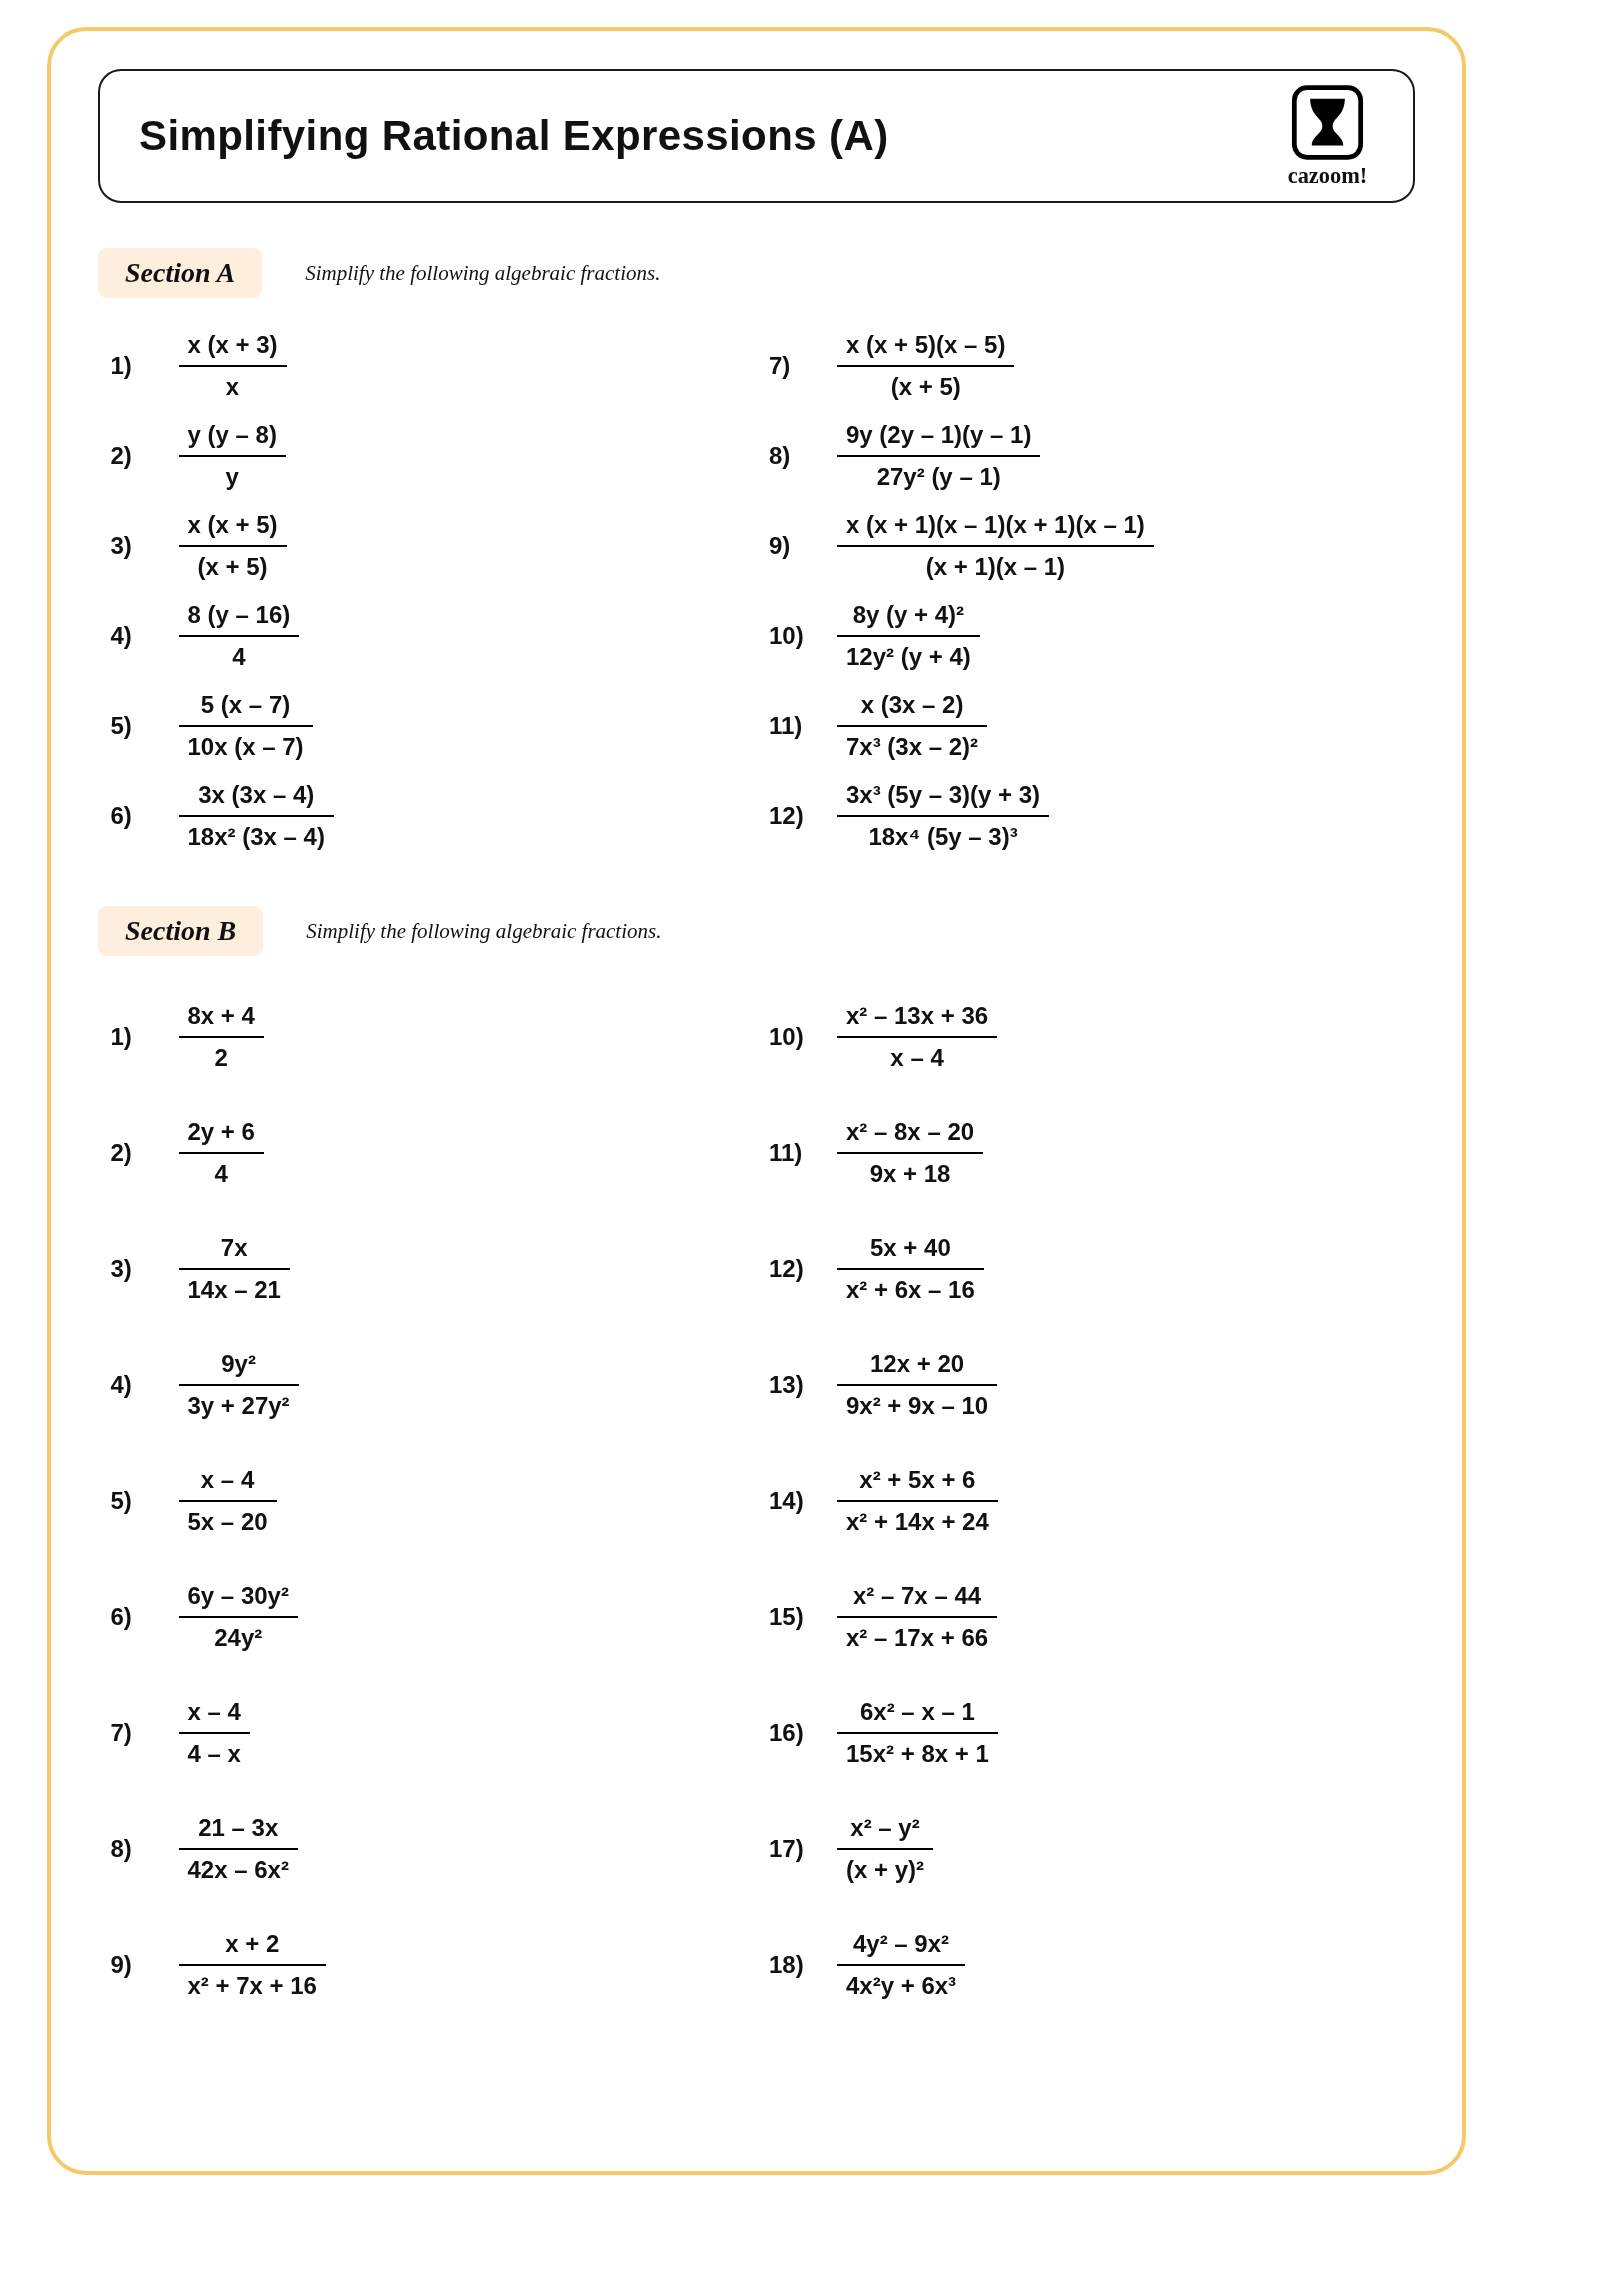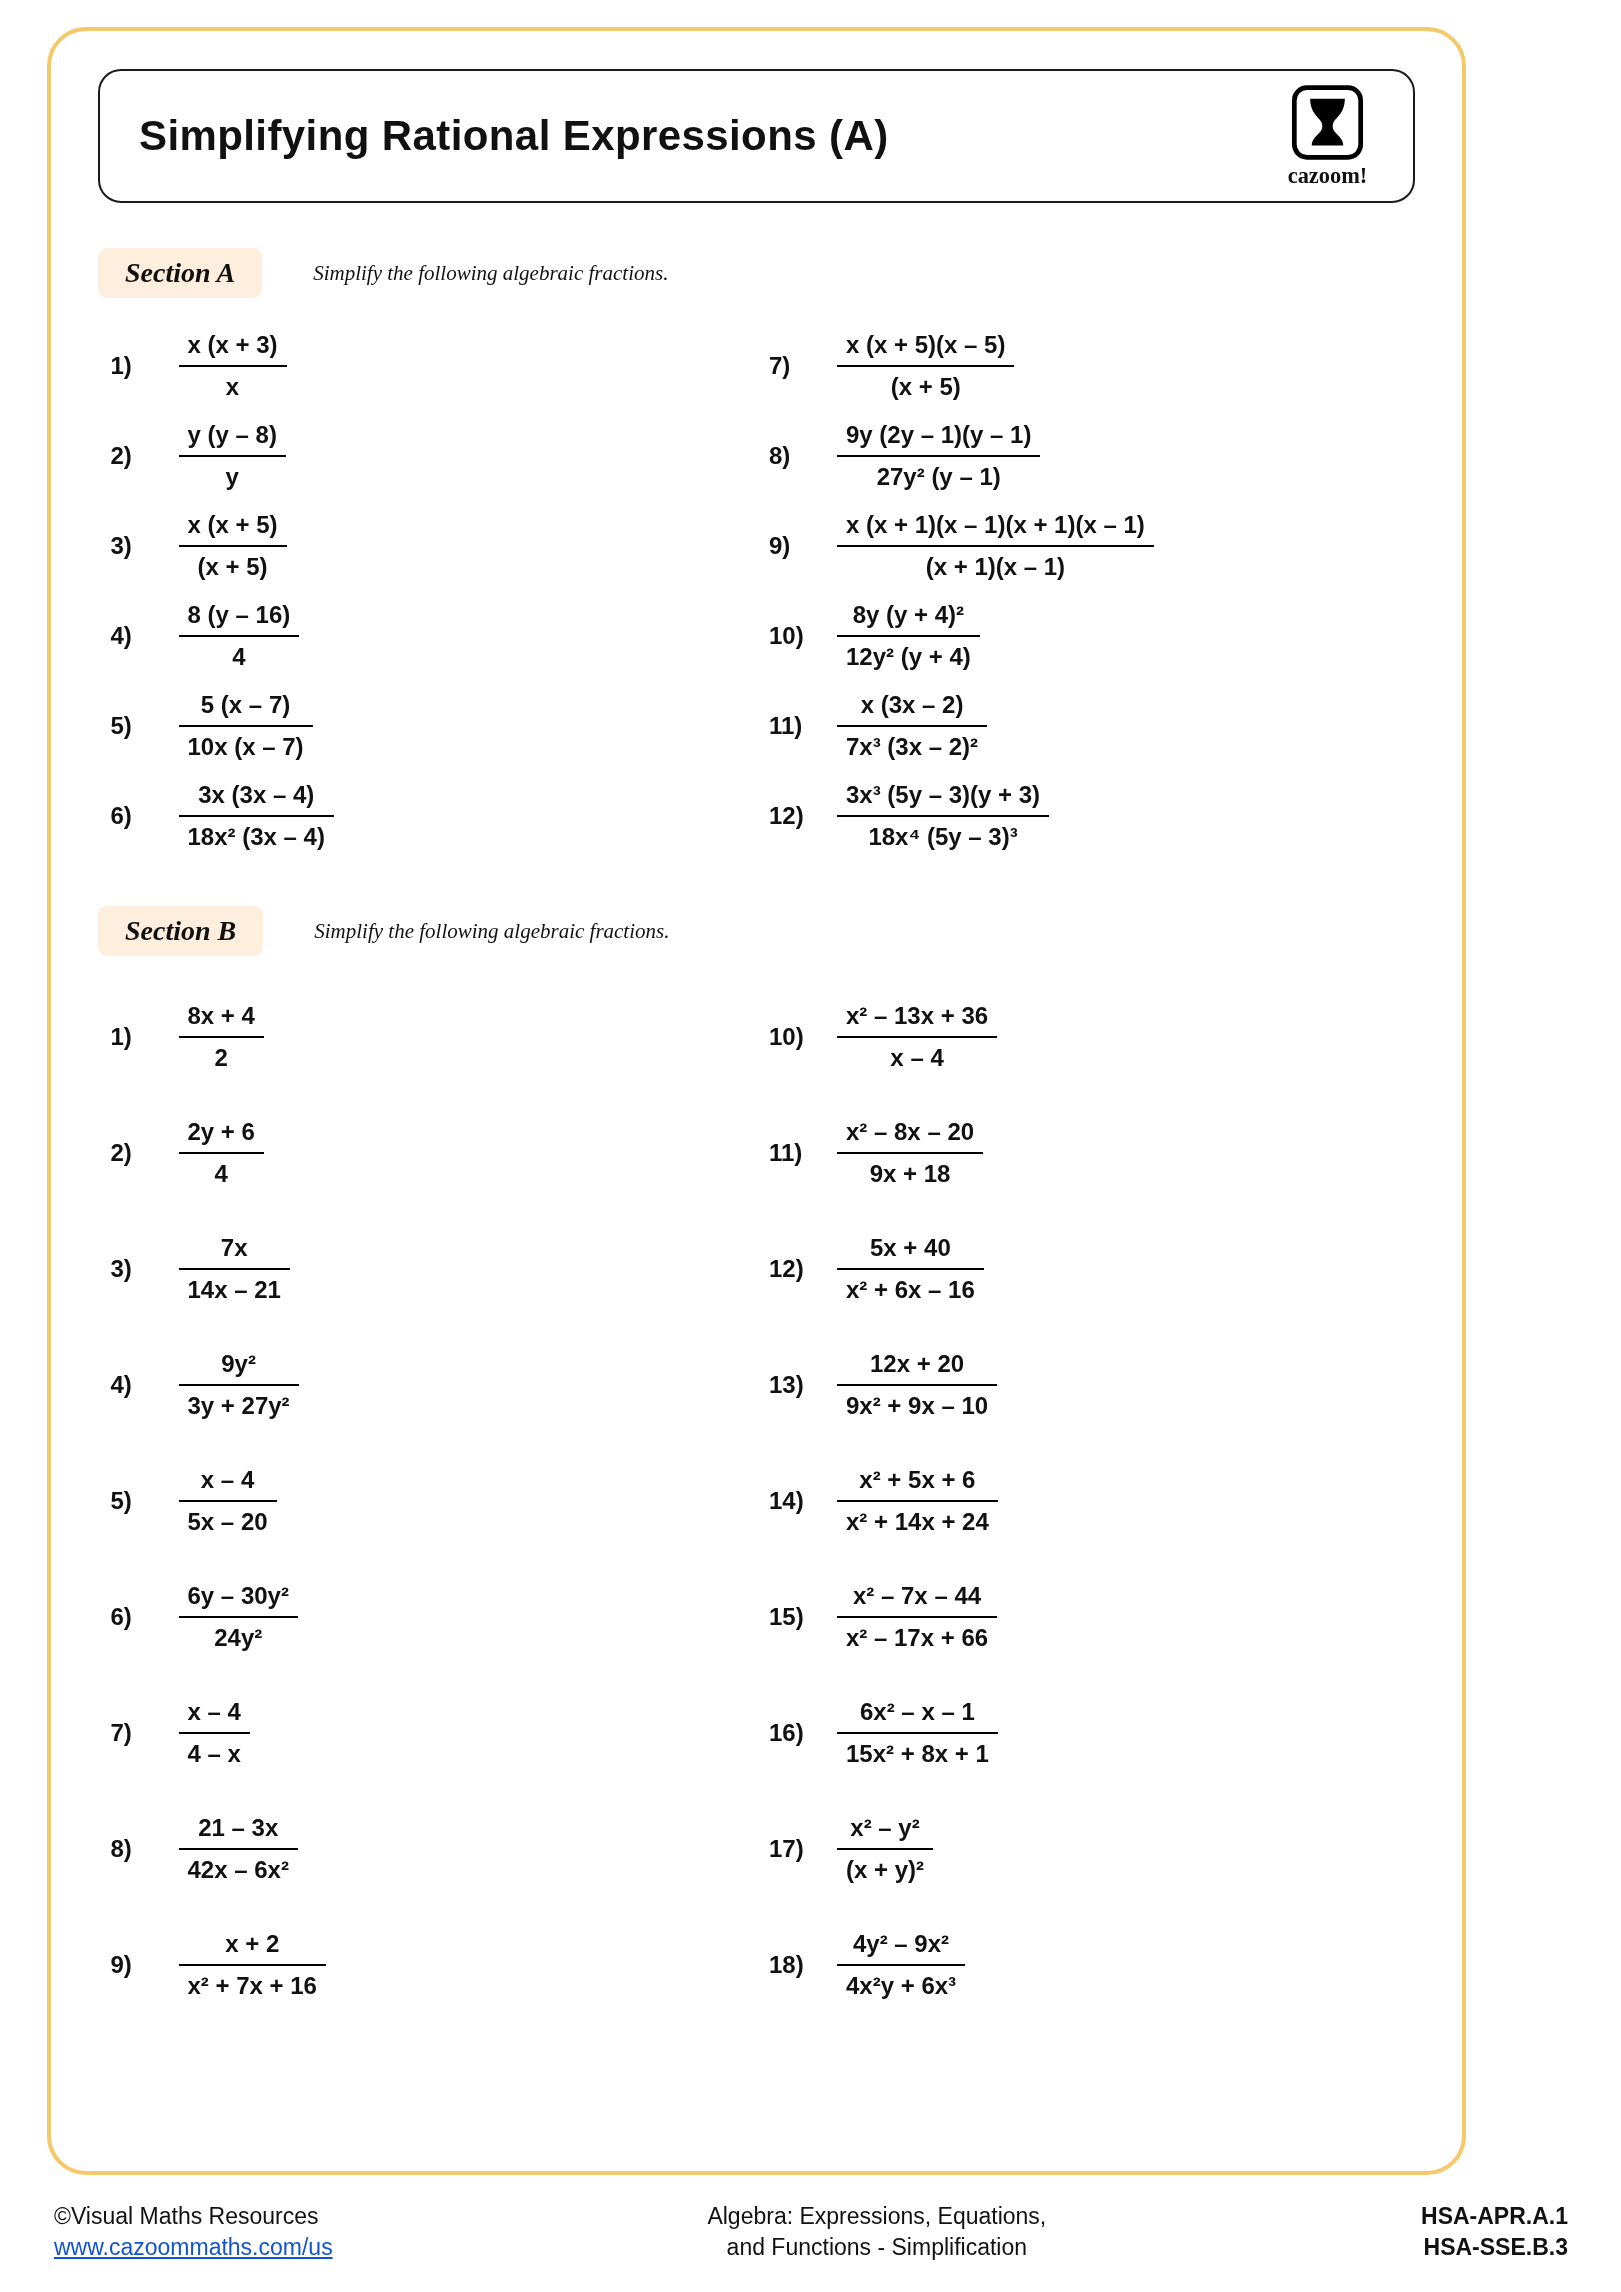--- a/index.html
+++ b/index.html
@@ -15,21 +15,21 @@
   .titlebox {
     height:134px; border:2.7px solid #1a1a1a; border-radius:23px;
     display:flex; align-items:center; justify-content:space-between;
     padding:0 32px 0 39px; box-sizing:border-box;
   }
   .title { font-size:42px; font-weight:bold; letter-spacing:0.4px; }
   .logo { display:flex; flex-direction:column; align-items:center; width:107px; }
   .logo svg { display:block; }
   .logo-caption { font-family:"Liberation Serif", serif; font-weight:bold; font-size:22.4px; margin-top:1.8px; }
 
-  .sec-head { display:flex; align-items:center; margin-top:45px;gap:8px; }
+  .sec-head { display:flex; align-items:center; margin-top:45px; }
   .sec-label {
     background:#fdeedd; border-radius:9px; padding:9px 27px;
     font-family:"Liberation Serif", serif; font-style:italic; font-weight:bold; font-size:28px;
   }
   .sec-instr { font-family:"Liberation Serif", serif; font-style:italic; font-size:21px; margin-left:43px; }
 
   .grid { display:grid; grid-template-columns:1fr 1fr; grid-auto-flow:column; align-items:center; margin-top:23px; }
   .grid-a { grid-template-rows:repeat(6, 90px); }
   .grid-b { grid-template-rows:repeat(9, 116px); }
 
@@ -288,28 +288,14 @@
         <span class="pnum">18)</span>
         <span class="frac">
           <span class="top">4y² – 9x²</span>
           <span class="bot">4x²y + 6x³</span>
         </span>
       </div>
     </div>
 
   </div>
 
-  <div class="footer">
-    <div class="footer-left">
-      <div>©Visual Maths Resources</div>
-      <div><a href="#">www.cazoommaths.com/us</a></div>
-    </div>
-    <div class="footer-center">
-      <div>Algebra: Expressions, Equations,</div>
-      <div>and Functions - Simplification</div>
-    </div>
-    <div class="footer-right">
-      <div>HSA-APR.A.1</div>
-      <div>HSA-SSE.B.3</div>
-    </div>
-  </div>
 </div>
 
 
 </body></html>

